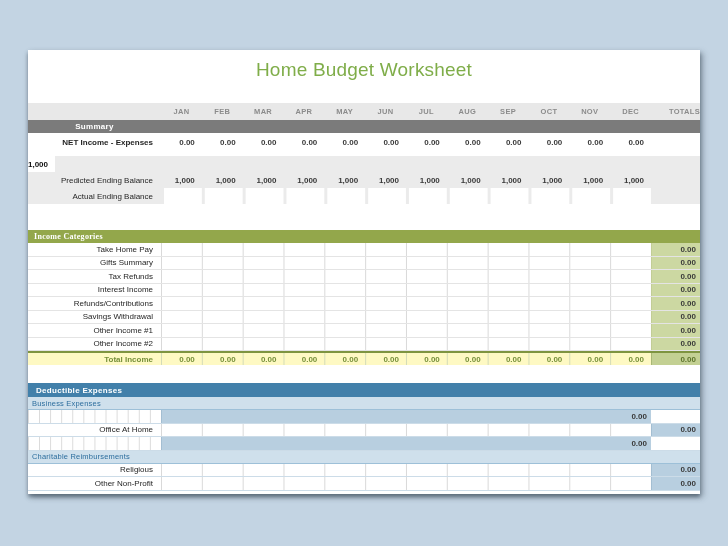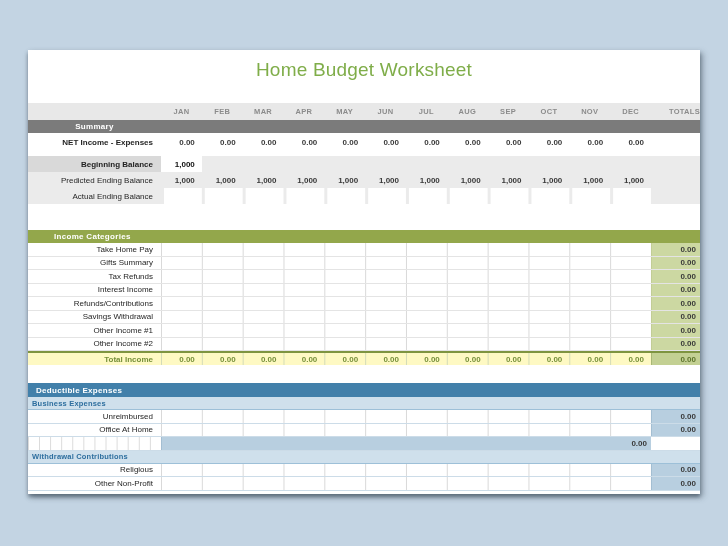--- a/index.html
+++ b/index.html
@@ -29,21 +29,21 @@
   .tot { padding-right:4px; }
 
   
   .header-row { background:#e8e8e8; }
   .mh { display:flex; align-items:center; justify-content:center; font-size:7.5px; font-weight:600; color:#8b8b8b; letter-spacing:.3px; }
   .totals-h { display:flex; align-items:center; justify-content:flex-end; font-size:7.5px; font-weight:600; color:#8b8b8b; letter-spacing:.3px; }
 
   
   .bar { color:#fff; font-size:8px; font-weight:bold; display:flex; align-items:center; letter-spacing:.3px; }
   .gray-bar  { background:var(--section_gray,#7b7b7b); }
-  .green-bar { background:var(--section_green,#93a74b); padding-left:26px; }
+  .green-bar { background:var(--section_green,#93a74b); padding-left:6px;font-family:Liberation Serif, serif; }
   .blue-bar  { background:var(--section_blue,#4280aa); padding-left:8px; }
   .bar-center { width:133px; text-align:center; }
 
   
   .summary-block { background:#ebebeb; }
   .beg-label { background:#d9d9d9; }
   .cell-jan { background:#fff; }
   .inputs {
     background-image:linear-gradient(to right,#ebebeb 0 3px,#ffffff 3px 100%);
     background-size:calc(100%/12) 100%;
@@ -59,21 +59,21 @@
   .income-row { border-bottom:1px solid #e4e4e4; }
   .tot-g { background:var(--income_total_cell,#ccd8a2); border-left:1px solid #c2cd96; }
   .total-row { background:#fef9c3; border-top:2px solid #7e9440; }
   .total-row .lbl { color:#76903a; font-weight:600; }
   .green-num { color:#76903a; }
   .total-row .cells-faint { background-image:linear-gradient(to right,#d3dbb8 1px,transparent 1px); background-size:calc(100%/12) 100%; }
   .grand-total { background:#c3d093; border-left:1px solid #a8b876; color:#5d742c; }
 
   
   .subsection { background:#cfe0ec; border-bottom:1px solid #9dc0d8; }
-  .sub-label { display:flex; align-items:center; padding-left:4px; font-size:7.5px; font-weight:bold; color:#2d6e9e; letter-spacing:.2px; }
+  .sub-label { display:flex; align-items:center; padding-left:4px; font-size:7.5px; font-weight:normal; color:#2d6e9e; letter-spacing:.2px; }
   .expense-row { border-bottom:1px solid #ccdce8; }
   .tot-b { background:var(--expense_total_cell,#b8cfe0); border-left:1px solid #a3bed2; }
 
   .repeat-rows { display:contents; }
 </style>
 </head>
 <body>
 
 <div class="page">
   <div class="sheet">
@@ -145,21 +145,20 @@
 
           <span class="num">0.00</span>
         </div>
       <div></div>
     </div>
 
     <div class="g5"></div>
 
     <div class="summary-block">
       <div class="row h16">
-        <div class="lbl bold beg-label">Beginning Balance</div>
         <div class="mg">
           <span class="num cell-jan" style="font-weight:bold;color:#111;">1,000</span>
         </div>
         <div></div>
       </div>
       <div class="row h16">
         <div class="lbl">Predicted Ending Balance</div>
         <div class="mg">
 
             <span class="num">1,000</span>
@@ -289,38 +288,37 @@
     <div class="bar h14 blue-bar">
       <span>Deductible Expenses</span>
     </div>
 
     <div class="subsection h13 sub-label">Business Expenses</div>
 
     <div class="repeat-rows">
       
     
         <div class="row h135 expense-row">
-          <div class="lbl">Unreimbursed</div>
           <div class="cells"></div>
           <div class="num tot tot-b">0.00</div>
         </div>
       
         <div class="row h135 expense-row">
           <div class="lbl">Office At Home</div>
           <div class="cells"></div>
           <div class="num tot tot-b">0.00</div>
         </div>
       
         <div class="row h135 expense-row">
           <div class="cells"></div>
           <div class="num tot tot-b">0.00</div>
         </div>
       </div>
 
-    <div class="subsection h13 sub-label">Withdrawal Contributions</div>
+    <div class="subsection h13 sub-label">Charitable Reimbursements</div>
 
     <div class="repeat-rows">
       
     
         <div class="row h135 expense-row">
           <div class="lbl">Religious</div>
           <div class="cells"></div>
           <div class="num tot tot-b">0.00</div>
         </div>
       

